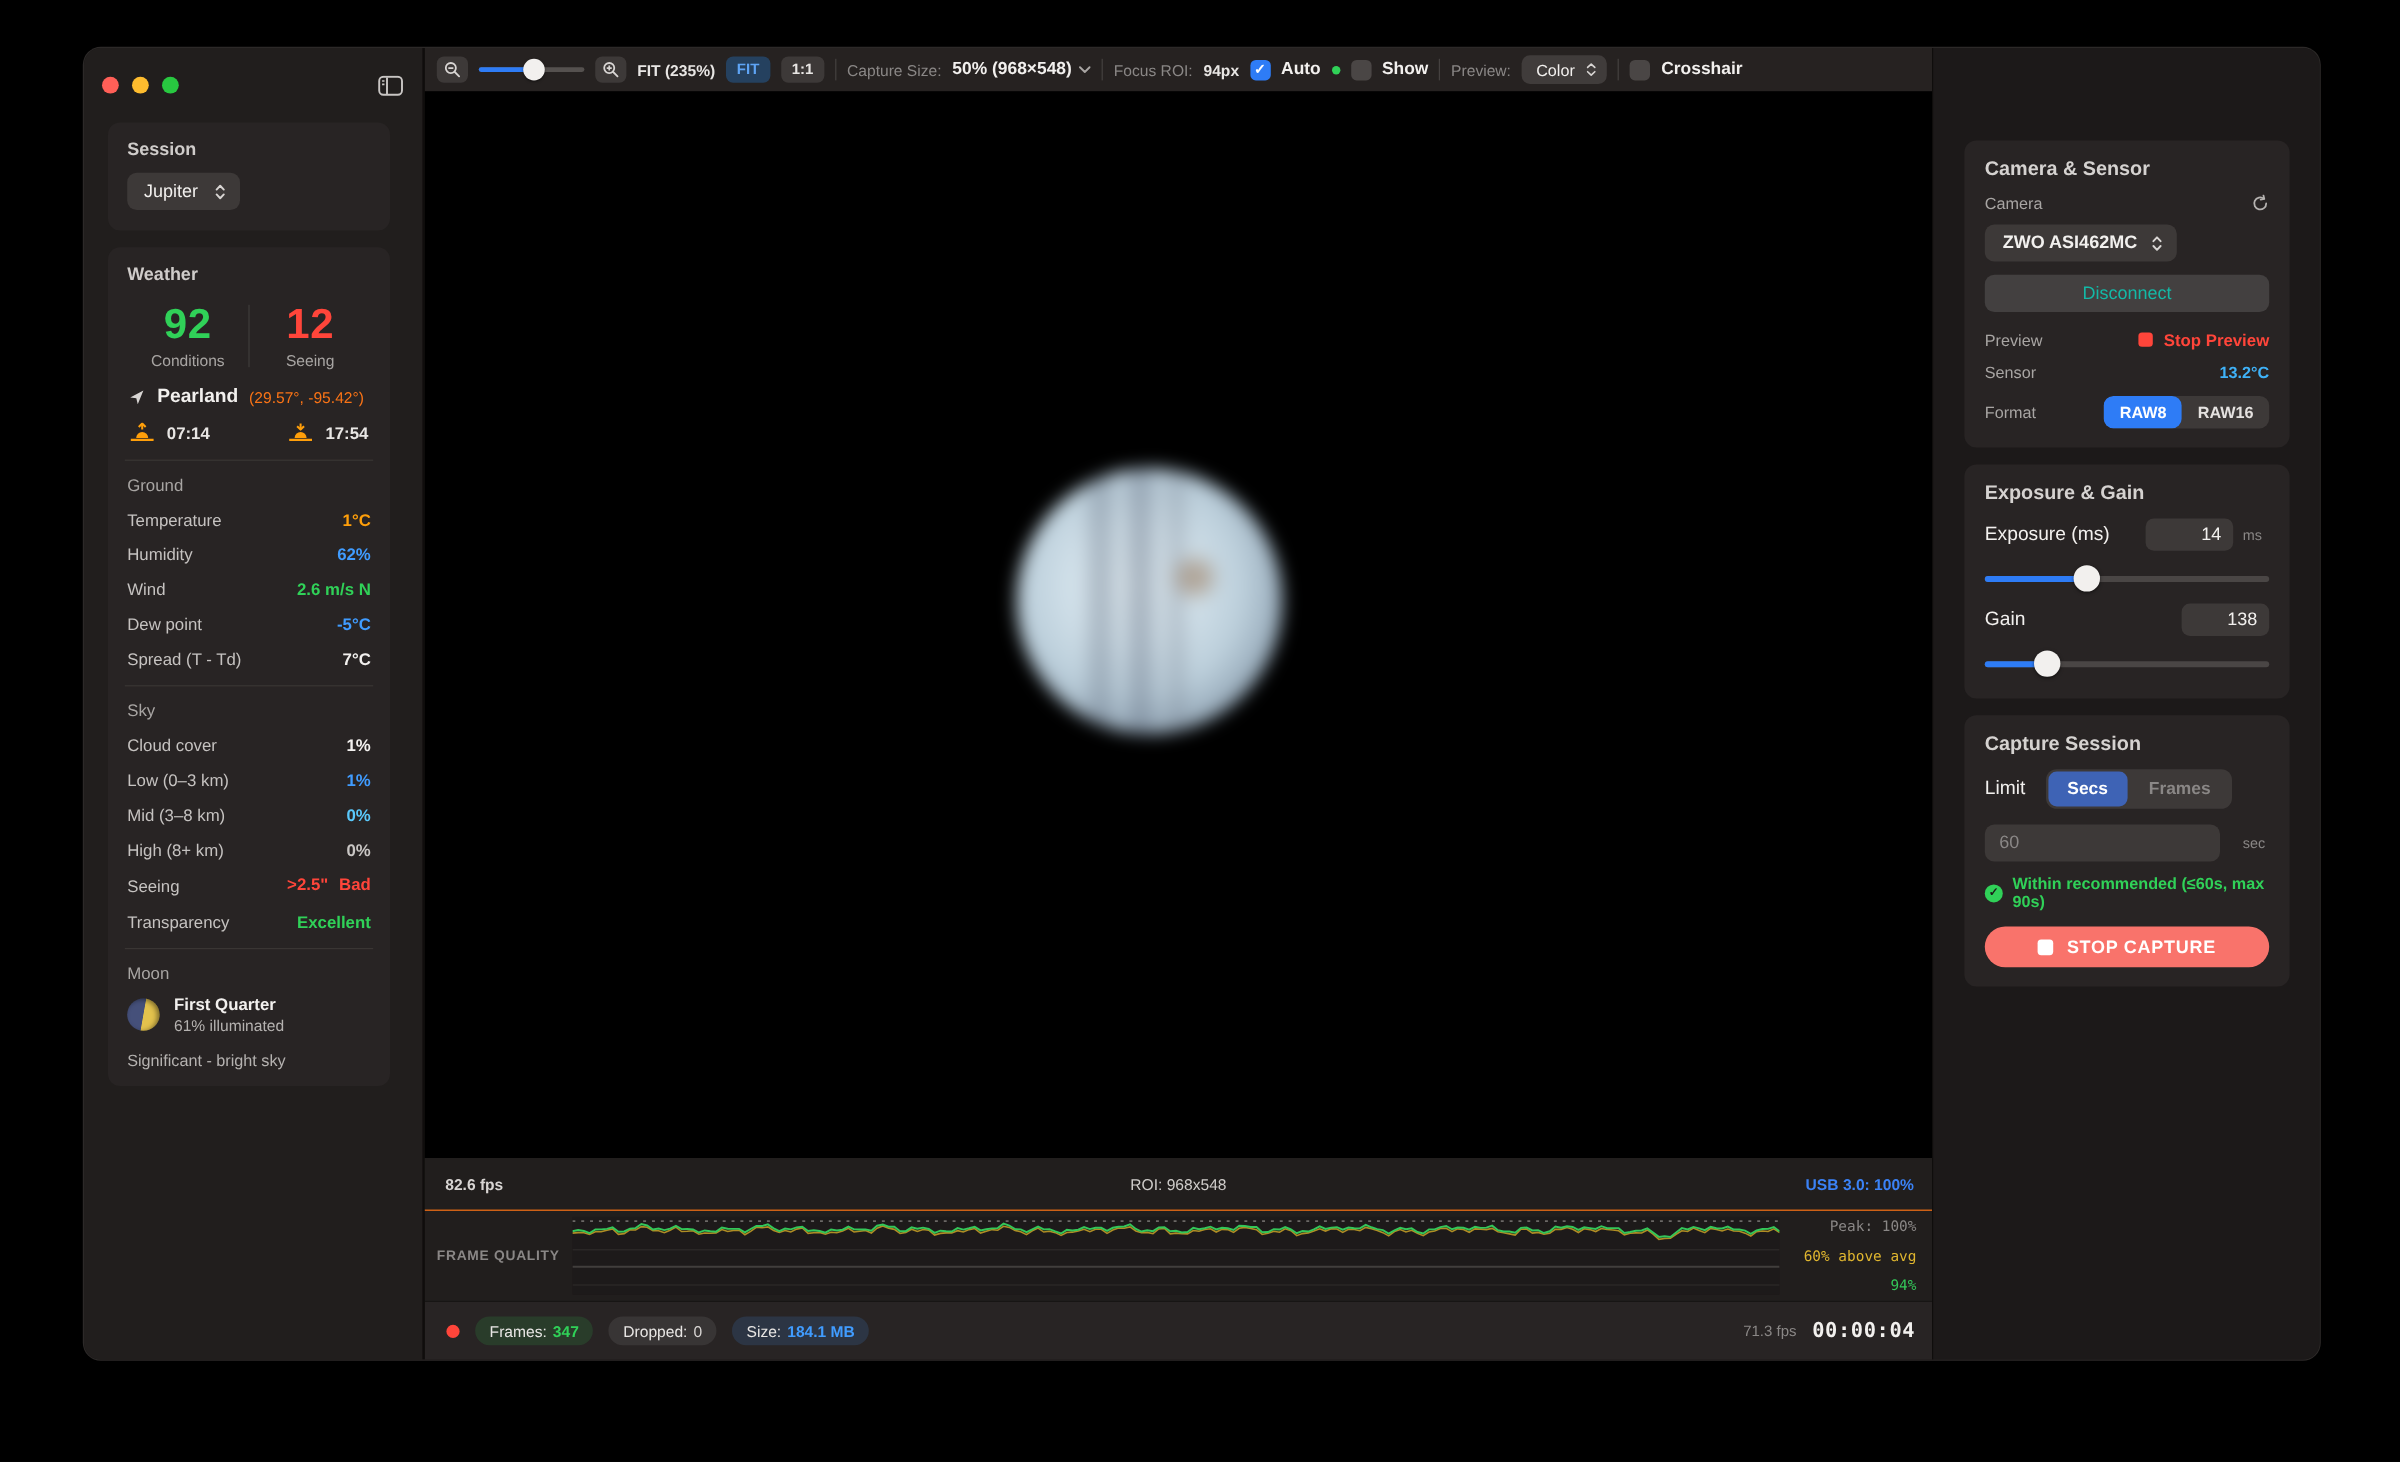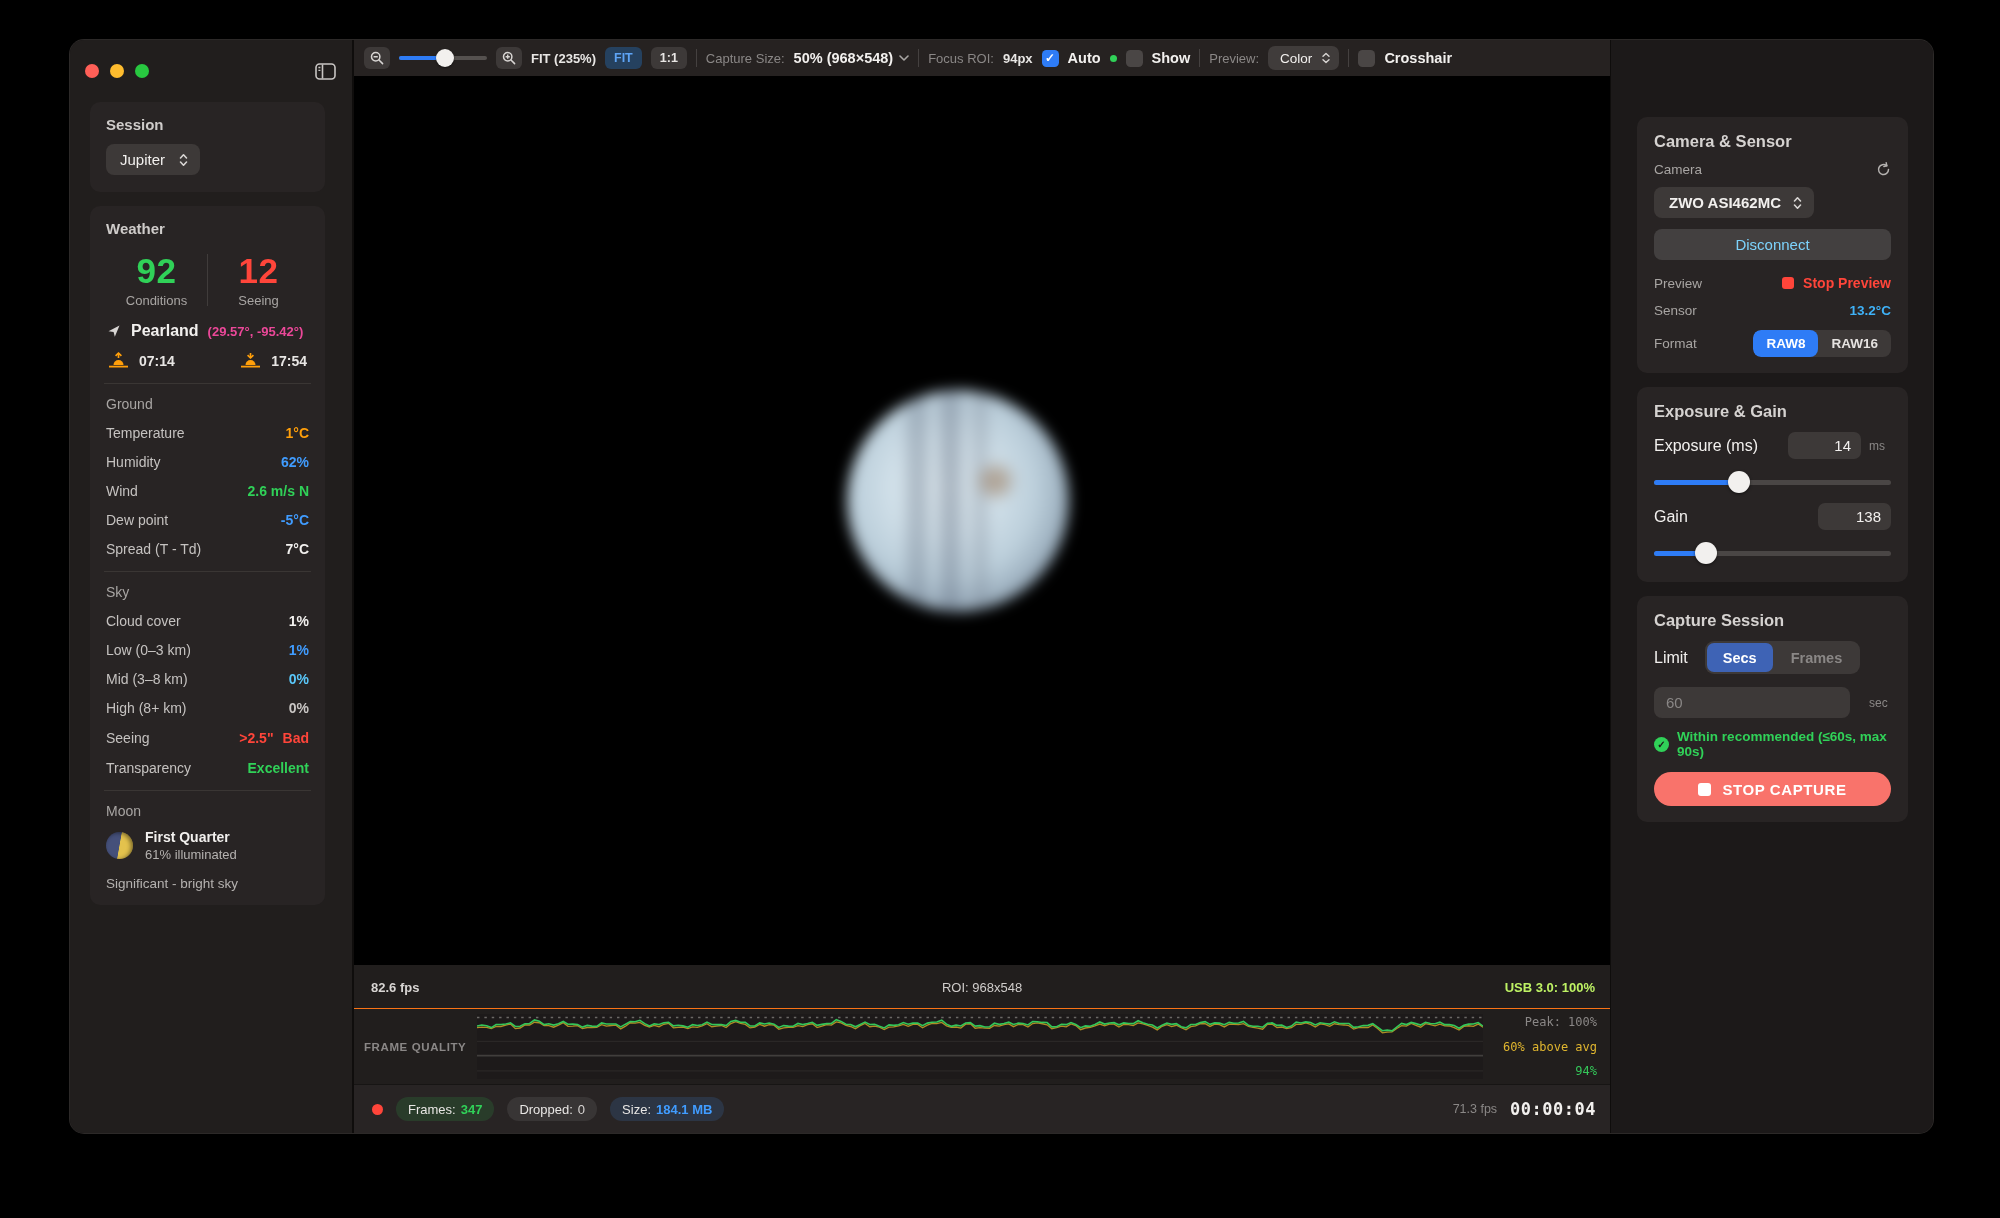--- a/index.html
+++ b/index.html
@@ -16,21 +16,21 @@
   .card{background:#282424;border-radius:10px;margin:0 27px 14px 20px;padding:14px 16px;}
   .card-label{font-size:15px;font-weight:700;color:#cfccca;}
   .pill.select{margin-top:11px;display:inline-flex;align-items:center;gap:14px;background:#3d3938;border:none;border-radius:8px;height:31px;padding:0 12px 0 14px;color:#f2f0ee;font-size:15px;cursor:pointer;font-family:inherit;}
   .scores{display:flex;align-items:center;margin:14px 0 10px;}
   .score{flex:1;text-align:center;}
   .score-num{font-size:35px;font-weight:700;letter-spacing:.5px;}
   .score-cap{font-size:13px;color:#a8a5a3;margin-top:2px;}
   .vdiv{width:1px;height:52px;background:#403c3b;}
   .locrow{display:flex;align-items:center;gap:9px;margin:14px 0 4px;}
   .locname{font-size:16px;font-weight:700;color:#f2f0ee;}
-  .loccoords{font-size:13px;color:#ec4899;font-weight:bold;}
+  .loccoords{font-size:13px;color:#f97316;}
   .sunrow{display:flex;align-items:center;justify-content:space-between;margin:12px 2px 4px;}
   .suncell{display:flex;align-items:center;gap:10px;font-size:14px;font-weight:600;color:#e8e6e4;}
   .whr{border:none;border-top:1px solid #3a3634;margin:14px -2px 12px;}
   .sec-title{font-size:14px;color:#a8a5a3;margin:2px 0 4px;}
   .wrow{display:flex;align-items:center;justify-content:space-between;margin-top:13px;}
   .wlabel{font-size:14px;color:#c5c2c0;}
   .wval{font-size:14px;font-weight:700;}
   .wval2{font-size:14px;font-weight:700;margin-left:9px;text-align:center;}
   .moonrow{display:flex;align-items:center;gap:12px;margin-top:10px;}
   .moonicon{width:27px;height:27px;border-radius:50%;background:linear-gradient(100deg,#45507a 0 49%,#e3c24d 51% 100%);box-shadow:inset -2px 1px 4px rgba(0,0,0,.45);flex:0 0 27px;}
@@ -86,21 +86,21 @@
   .bfps{font-size:12.5px;color:#8a8786;}
   .btime{font-family:"DejaVu Sans Mono",monospace;font-size:17px;font-weight:700;color:#f2f0ee;letter-spacing:.5px;}
 
   
   .rightpanel{width:323px;flex:0 0 323px;background:#1c1919;border-left:1px solid #0f0d0c;padding:77px 25px 0 26px;box-sizing:border-box;display:flex;flex-direction:column;gap:14px;}
   .rcard{background:#282424;border-radius:10px;padding:15px 17px 16px;box-sizing:border-box;}
   .rhead{font-size:16.5px;font-weight:700;color:#d5d2d0;margin-bottom:11px;}
   .rrow{display:flex;align-items:center;justify-content:space-between;margin-top:12px;}
   .rlab{font-size:13.5px;color:#a8a5a3;}
   .rselect{display:inline-flex;align-items:center;gap:12px;background:#3d3938;border:none;border-radius:8px;height:31px;padding:0 12px 0 15px;color:#f2f0ee;font-size:15px;font-weight:600;cursor:pointer;font-family:inherit;margin-top:10px;}
-  .rbtn{display:block;width:100%;height:31px;border:none;border-radius:8px;background:#434040;color:#7dd3fc;font-size:15px;cursor:pointer;font-family:inherit;margin-top:11px;}
+  .rbtn{display:block;width:100%;height:31px;border:none;border-radius:8px;background:#434040;color:#14b8a6;font-size:15px;cursor:pointer;font-family:inherit;margin-top:11px;}
   .stoppv{display:inline-flex;align-items:center;gap:9px;background:none;border:none;cursor:pointer;color:#ff453a;font-size:14px;font-weight:600;font-family:inherit;padding:0;}
   .redsq{width:12px;height:12px;border-radius:3px;background:#ff453a;display:inline-block;}
   .temp{font-size:13.5px;font-weight:700;color:#3fb2f8;}
   .seg{display:inline-flex;background:#3d3938;border-radius:8px;overflow:hidden;}
   .seg button{border:none;background:transparent;color:#e5e2e0;font-size:13.5px;font-weight:600;height:27px;padding:0 13px;cursor:pointer;font-family:inherit;}
   .seg button.selblue{color:#fff;font-weight:700;border-radius:8px;}
   .seg2{display:inline-flex;background:#3d3938;border-radius:9px;padding:2px;gap:2px;}
   .seg2 button{border:none;background:transparent;color:#8a8786;font-size:14.5px;font-weight:600;height:29px;padding:0 16px;border-radius:7px;cursor:pointer;font-family:inherit;}
   .seg2 button.sel{color:#fff;font-weight:700;}
   .histbox{height:103px;background:#141212;border:1px solid #2e2b2a;border-radius:3px;position:relative;margin-top:2px;}
@@ -319,21 +319,21 @@
         <span class="tvalue" style="cursor:default;">Crosshair</span>
       </div>
 
       <div class="viewport">
         <div class="planet"></div>
       </div>
 
       <div class="statusbar">
         <span class="sleft">82.6 fps</span>
         <span class="scenter">ROI: 968x548</span>
-        <span class="sright" style="color: #bef264;">USB 3.0: 100%</span>
+        <span class="sright" style="color: #3b82f6;">USB 3.0: 100%</span>
       </div>
 
       <div class="quality">
         <div class="qlabel">FRAME QUALITY</div>
         <div class="qchart">
           <svg id="fq-line" viewBox="0 0 1024 64" preserveAspectRatio="none">
               <line x1="0" y1="3.5" x2="1024" y2="3.5" stroke="#6b6866" stroke-width="1.4" stroke-dasharray="2.5 5"></line>
               <line x1="0" y1="27" x2="1024" y2="27" stroke="#2a2726" stroke-width="1.2"></line>
               <line x1="0" y1="41" x2="1024" y2="41" stroke="#413e3c" stroke-width="1.8"></line>
               <line x1="0" y1="56" x2="1024" y2="56" stroke="#2a2726" stroke-width="1.2"></line>

